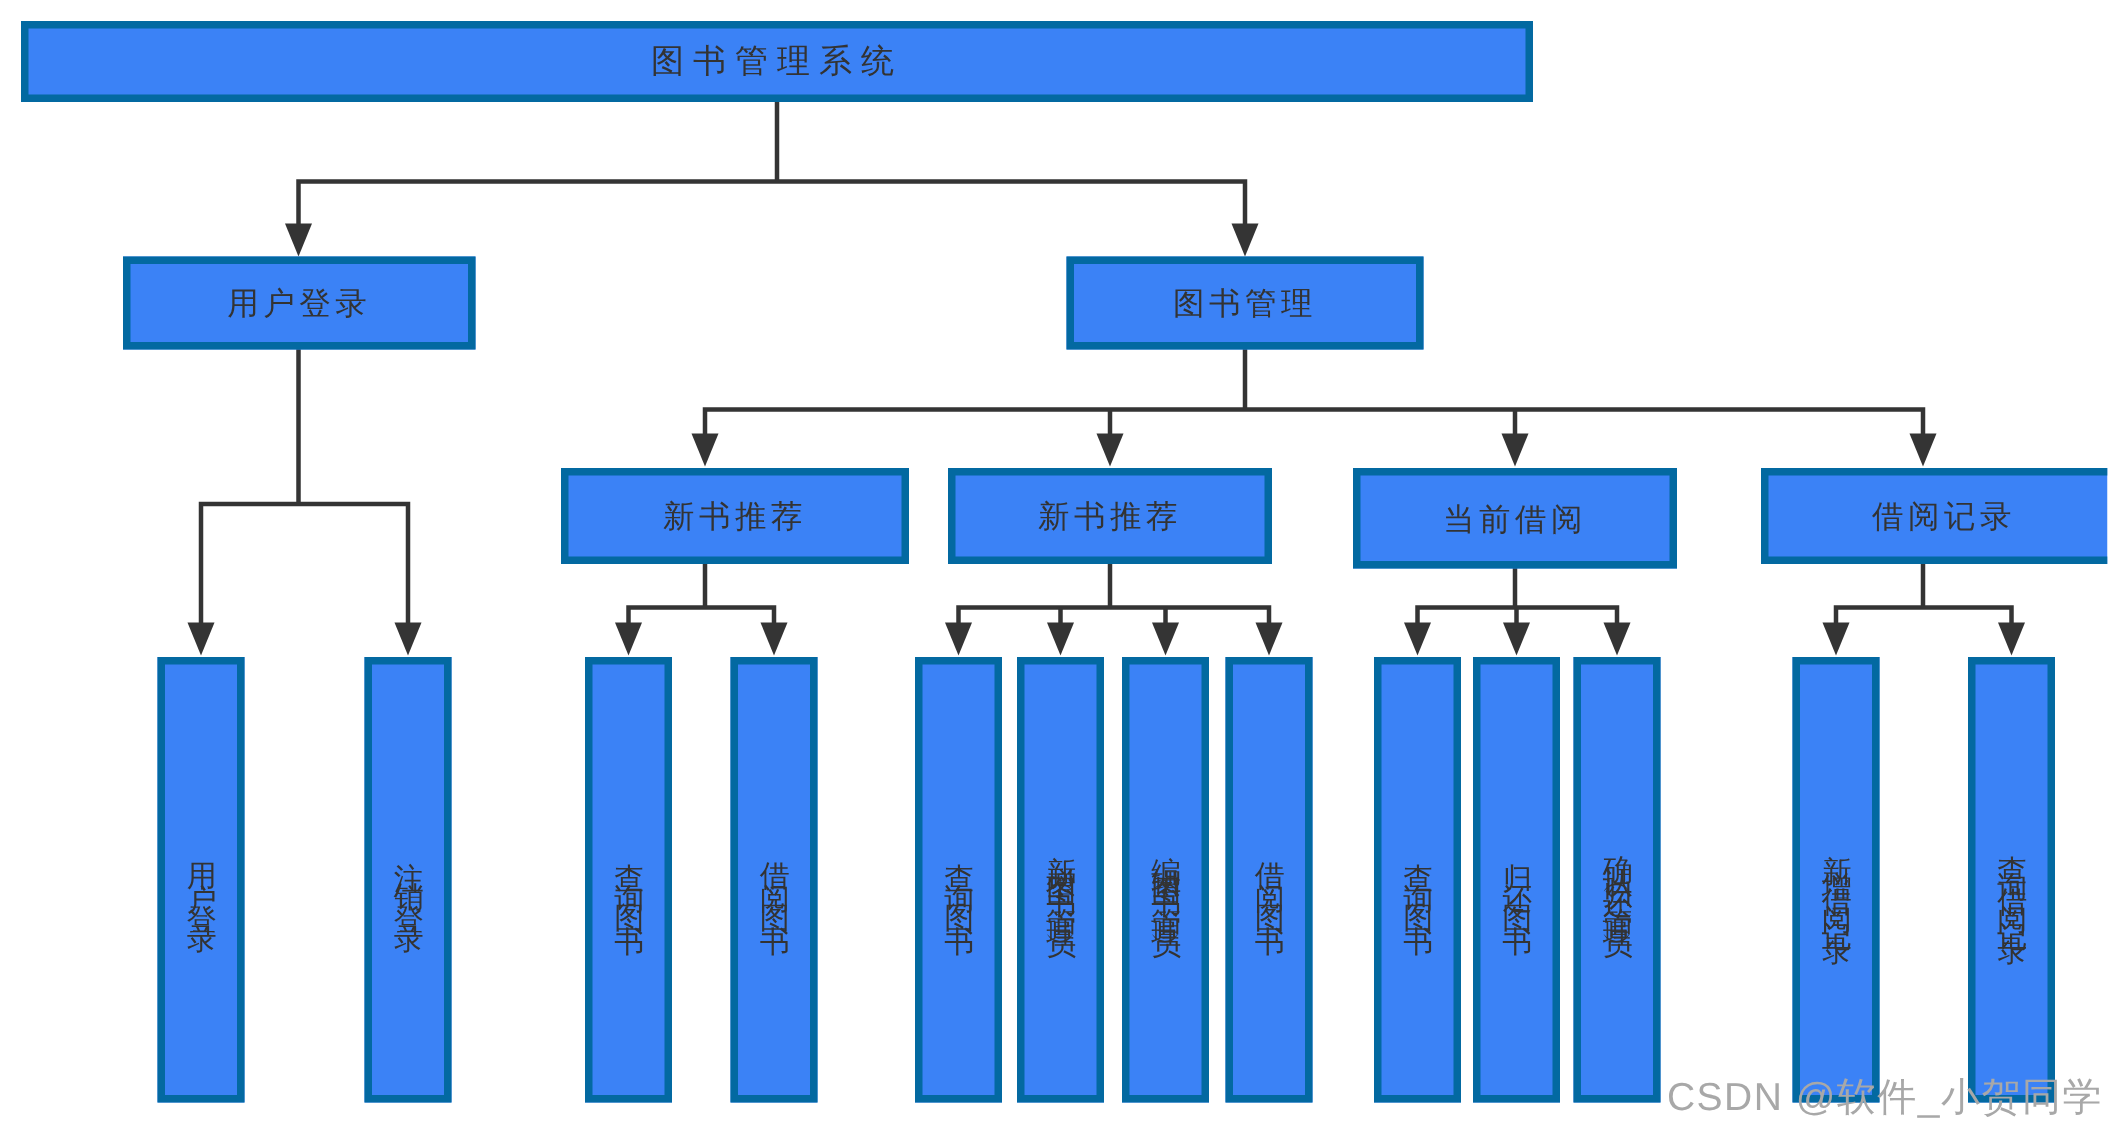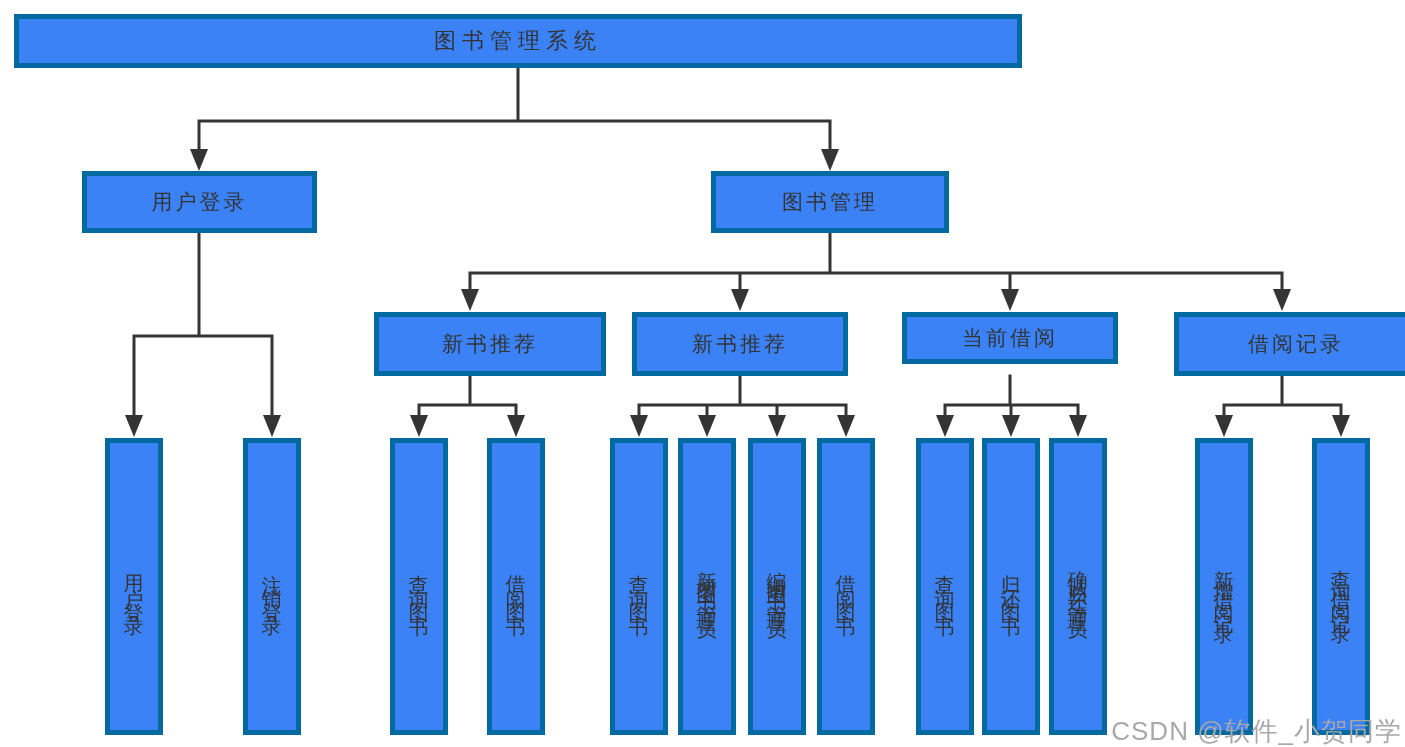--- a/index.html
+++ b/index.html
@@ -104,21 +104,21 @@
   <div class="node" style="left:711px; top:171px; width:238px; height:62px;">
     <span class="label">图书管理</span>
   </div>
 
   <div class="node" style="left:374px; top:312px; width:232px; height:64px;">
     <span class="label">新书推荐</span>
   </div>
   <div class="node" style="left:632px; top:312px; width:216px; height:64px;">
     <span class="label">新书推荐</span>
   </div>
-  <div class="node" style="left:902px; top:312px; width:216px; height:52px;">
+  <div class="node" style="left:902px; top:312px; width:216px; height:67px;">
     <span class="label">当前借阅</span>
   </div>
   <div class="node" style="left:1174px; top:312px; width:244px; height:64px;">
     <span class="label">借阅记录</span>
   </div>
 
   <div class="node leaf" style="left:105px; top:438px;">
     <span class="label v4">用户登录</span>
   </div>
   <div class="node leaf" style="left:243px; top:438px;">

